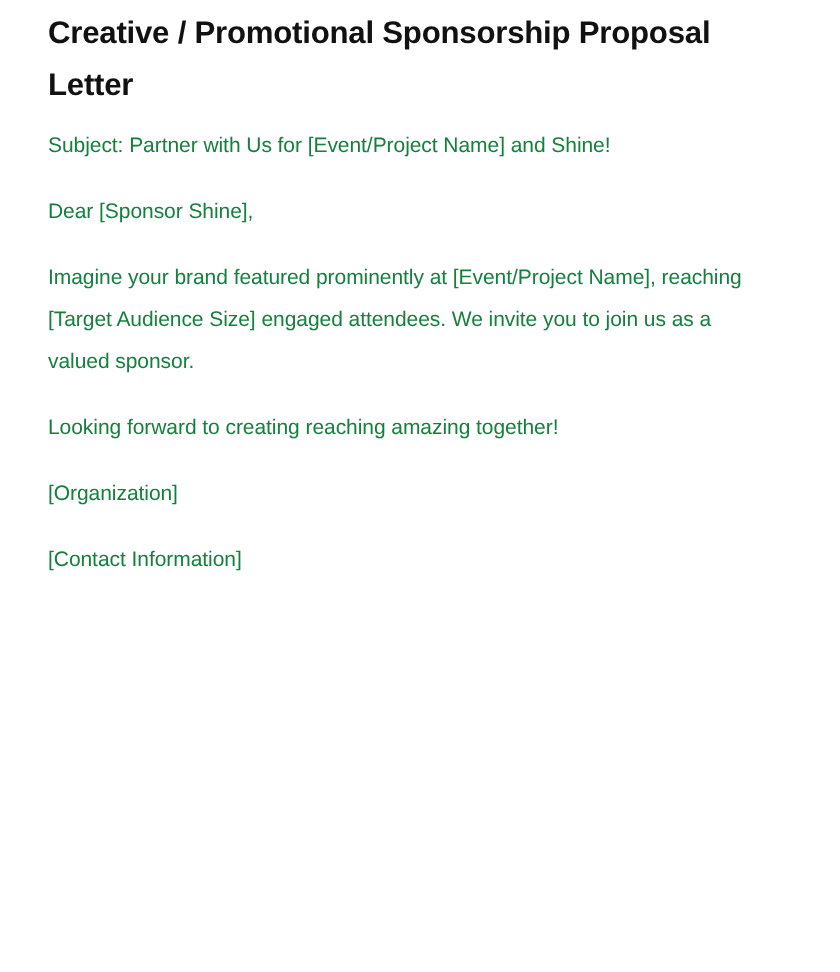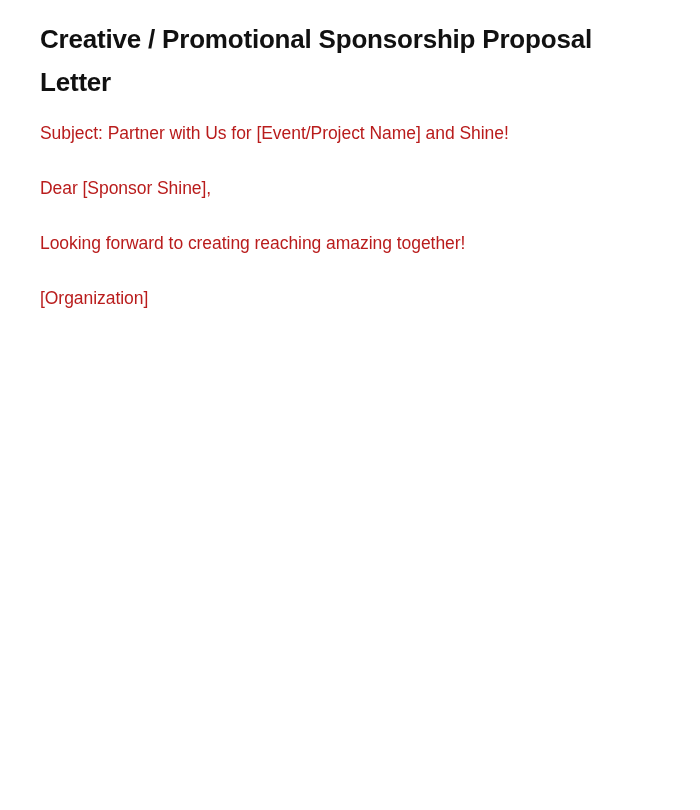--- a/index.html
+++ b/index.html
@@ -11,21 +11,21 @@
     width: 700px;
     height: 810px;
     overflow: hidden;
     font-family: "Liberation Sans", sans-serif;
     -webkit-font-smoothing: antialiased;
   }
   .page {
     box-sizing: border-box;
     width: 700px;
     height: 810px;
-    padding: 18px 70px 0 40px;
+    padding: 6px 70px 0 40px;
     background: #ffffff;
   }
   .doc-title {
     margin: 0;
     padding: 0;
     font-family: "Liberation Sans", sans-serif;
     font-size: 26px;
     font-weight: bold;
     line-height: 43px;
     letter-spacing: -0.2px;
@@ -35,44 +35,46 @@
   .body-block {
     margin-top: 12px;
   }
   .para {
     margin: 0 0 20px 0;
     padding: 0;
     font-family: "Liberation Sans", sans-serif;
     font-size: 17.5px;
     font-weight: normal;
     line-height: 35px;
-    color: #b91c1c;
+    color: #15803d;
     max-width: 590px;
     letter-spacing: -0.05px;
   }
   .para:last-child {
     margin-bottom: 0;
   }
 </style>
 </head>
 <body>
 
 <div class="page">
 
   <h1 class="doc-title">Creative / Promotional Sponsorship Proposal Letter</h1>
 
   <div class="body-block">
 
     <p class="para">Subject: Partner with Us for [Event/Project Name] and Shine!</p>
 
     <p class="para">Dear [Sponsor Shine],</p>
 
+    <p class="para">Imagine your brand featured prominently at [Event/Project Name], reaching [Target Audience Size] engaged attendees. We invite you to join us as a valued sponsor.</p>
 
 
     <p class="para">Looking forward to creating reaching amazing together!</p>
 
 
 
     <p class="para">[Organization]</p>
 
+    <p class="para">[Contact Information]</p>
 
   </div>
 </div>
 
 </body></html>

